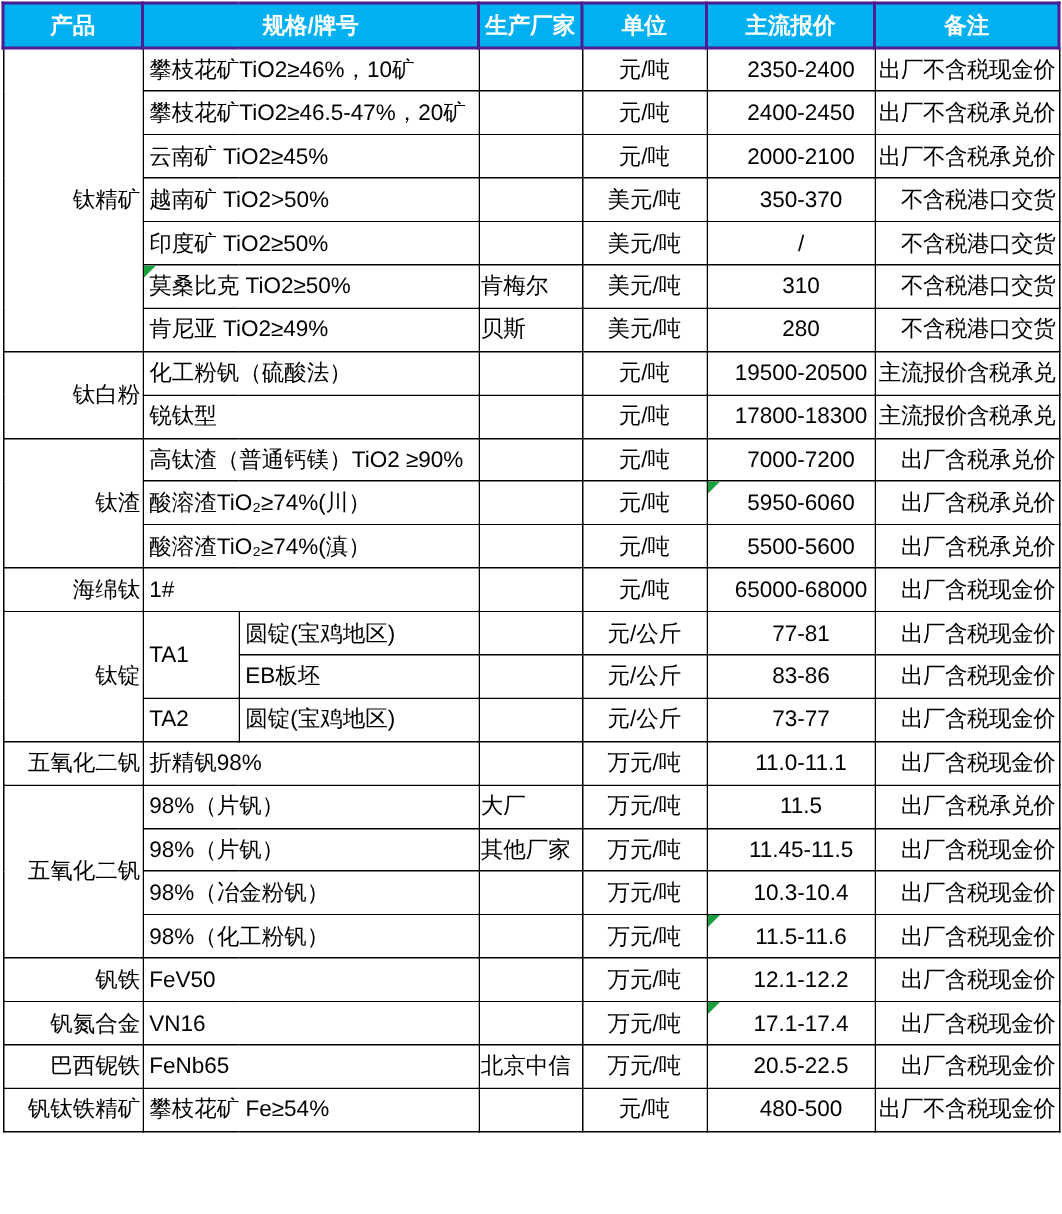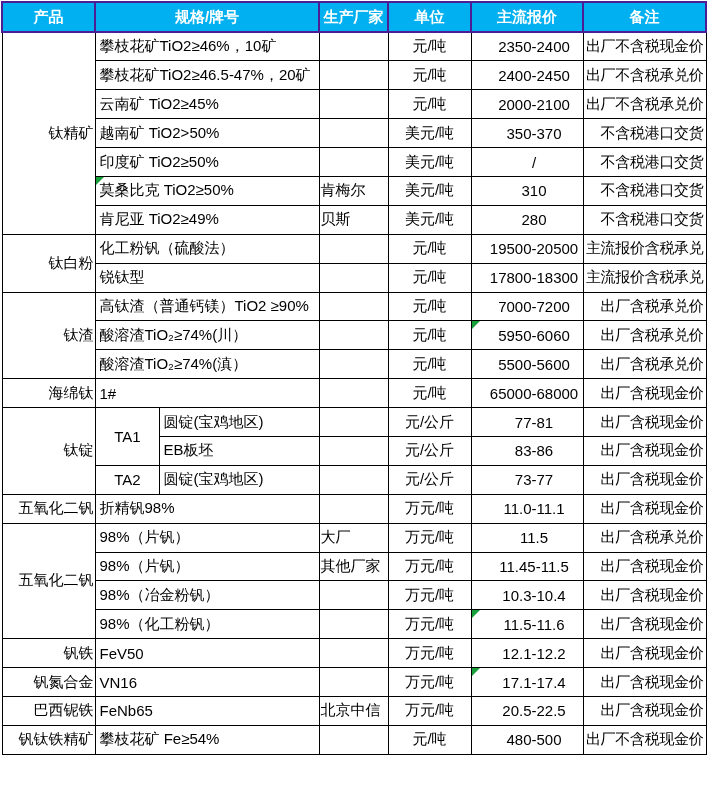--- a/index.html
+++ b/index.html
@@ -40,21 +40,21 @@
     background: var(--cell-bg);
     font-size: 15px;
     height: 28.9px;
     padding: 0 3px;
     white-space: nowrap;
     overflow: hidden;
     vertical-align: middle;
     position: relative;
   }
   td.c-prod  { text-align: right; padding: 0 1px; }
-  td.c-ta    { text-align: center; padding-left: 4px; }
+  td.c-ta    { text-align: left; padding-left: 4px; }
   td.c-spec  { text-align: left; padding-left: 4px; }
   td.c-maker { text-align: left; padding: 0 1px; }
   td.c-unit  { text-align: center; }
   td.c-price { text-align: center; padding-left: 17px; }
   td.c-note  { text-align: right; padding: 0 2px; letter-spacing: -0.3px; }
   .gmark {
     position: absolute;
     top: 0; left: 0;
     width: 0; height: 0;
     border-top: 8px solid var(--grn);

